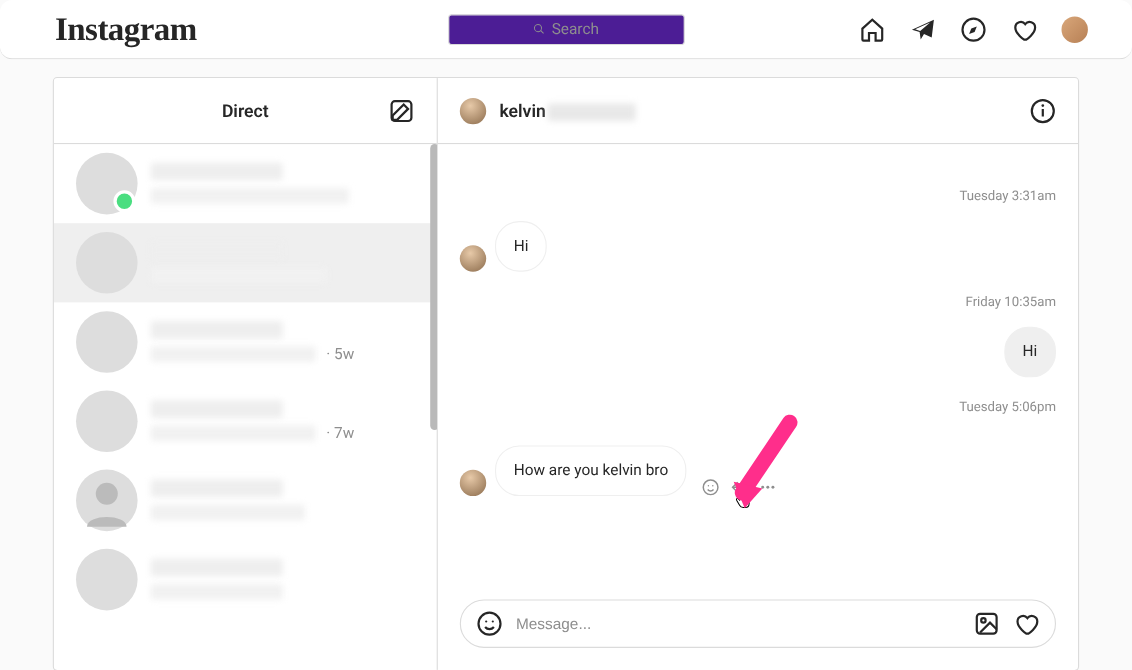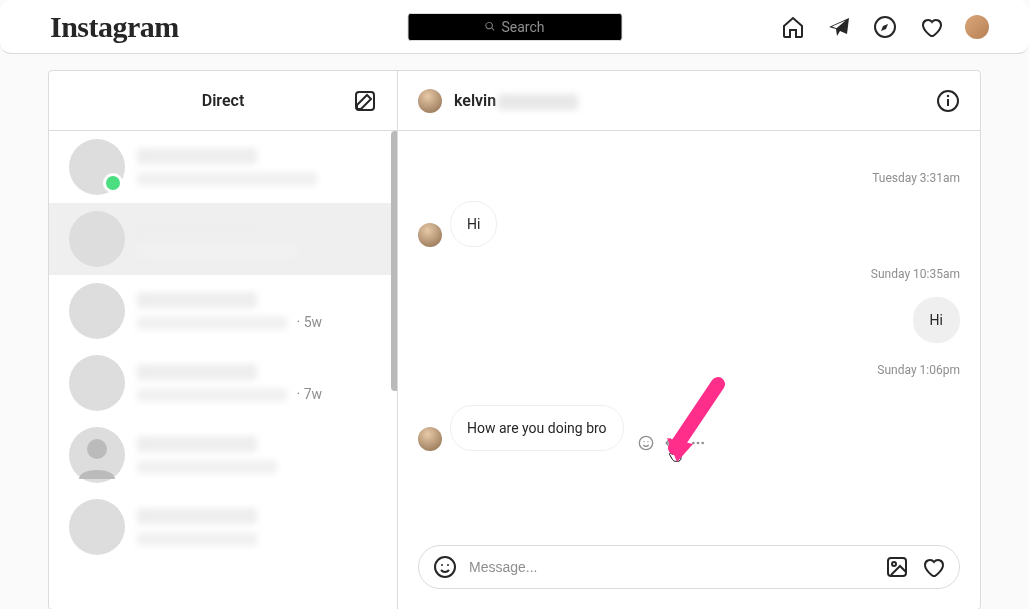--- a/index.html
+++ b/index.html
@@ -24,21 +24,21 @@
     font-family: "Brush Script MT", cursive;
     font-size: 30px;
     font-weight: 600;
     letter-spacing: -0.5px;
     padding-left: 30px;
   }
   .search-wrap {
     flex: 0 0 auto;
     width: 215px;
     height: 28px;
-    background: #000000;
+    background: #4c1d95;
     border: 1px solid #dbdbdb;
     border-radius: 3px;
     display: flex;
     align-items: center;
     justify-content: center;
     color: #8e8e8e;
     font-size: 14px;
     position: absolute;
     left: 50%;
     transform: translateX(-50%);
@@ -404,31 +404,31 @@
 
     <div class="messages">
 
       <div class="timestamp">Tuesday 3:31am</div>
 
       <div class="msg-row">
         <div class="msg-avatar"></div>
         <div class="bubble">Hi</div>
       </div>
 
-      <div class="timestamp">Sunday 10:35am</div>
+      <div class="timestamp">Friday 10:35am</div>
 
       <div class="msg-row me">
         <div class="bubble me">Hi</div>
       </div>
 
-      <div class="timestamp" style="margin-bottom:28px;">Sunday 1:06pm</div>
+      <div class="timestamp" style="margin-bottom:28px;">Tuesday 5:06pm</div>
 
       <div class="msg-row">
         <div class="msg-avatar"></div>
-        <div class="bubble">How are you doing bro</div>
+        <div class="bubble">How are you kelvin bro</div>
         <div class="msg-actions">
           <span class="ic">
             <svg width="16" height="16" viewBox="0 0 24 24" fill="none" stroke="#8e8e8e" stroke-width="2">
                 <circle cx="12" cy="12" r="10"></circle>
                 <circle cx="9" cy="10" r="1" fill="#8e8e8e" stroke="none"></circle>
                 <circle cx="15" cy="10" r="1" fill="#8e8e8e" stroke="none"></circle>
                 <path d="M8 15c1 1.2 2.5 2 4 2s3-.8 4-2"></path>
               </svg>
           </span>
           <span class="ic reply-wrap">

